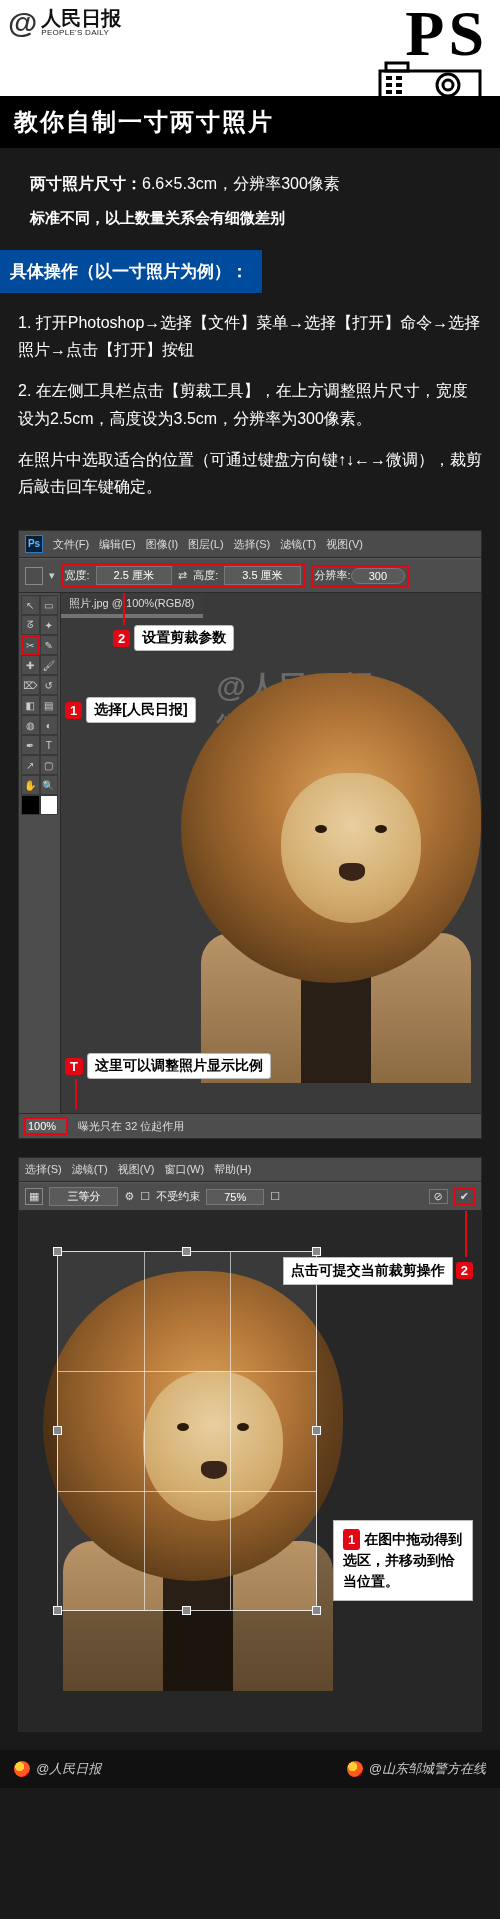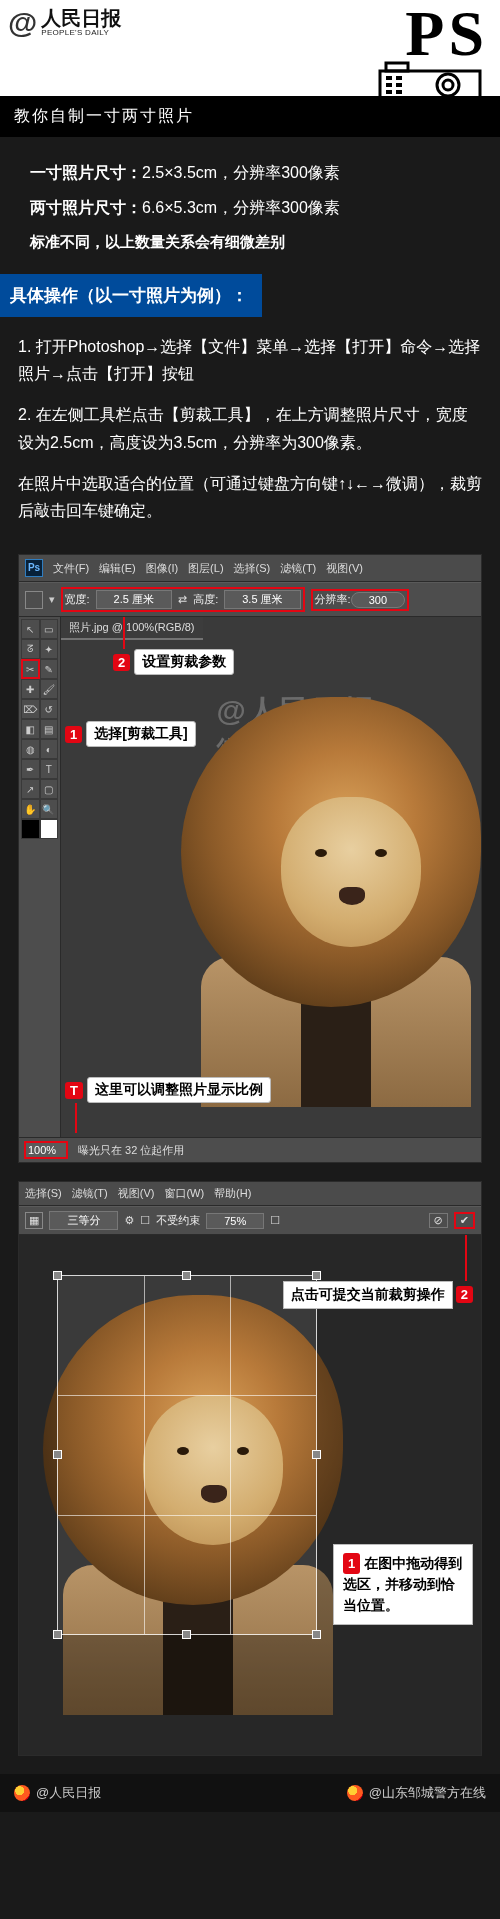--- a/index.html
+++ b/index.html
@@ -45,22 +45,22 @@
     font-weight: 700;
     letter-spacing: 4px;
     line-height: 0.8;
   }
   .camera-icon { margin-top: 2px; }
 
   
   .title-bar {
     background: #000;
     color: #fff;
-    font-size: 16px;
-    font-weight: 400;
+    font-size: 24px;
+    font-weight: 700;
     padding: 10px 14px;
     letter-spacing: 2px;
   }
 
   
   .spec-block {
     padding: 26px 30px 18px 30px;
   }
   .spec-line {
     font-size: 16px;
@@ -173,21 +173,21 @@
     background: #3a3a3a;
     position: relative;
     min-height: 520px;
     overflow: hidden;
   }
   .ps-tab {
     background: #3c3c3c;
     color: #ddd;
     font-size: 11px;
     padding: 3px 8px;
-    border-bottom: 2px solid #737373;
+    border-bottom: 4px solid #737373;
     display: inline-block;
   }
 
   
   .lion {
     position: absolute;
     right: 0;
     bottom: 30px;
     width: 310px;
     height: 420px;
@@ -314,20 +314,21 @@
 
   
   .footer {
     background: #111;
     display: flex;
     justify-content: space-between;
     align-items: center;
     padding: 10px 14px;
     font-size: 13px;
     color: #ccc;
+    font-style: italic;
   }
   .footer .wb {
     display: flex; align-items: center; gap: 6px;
   }
   .wb-ico {
     width: 16px; height: 16px; border-radius: 50%;
     background: radial-gradient(circle at 35% 35%, #ffcf33 0 30%, #ff5a1f 31% 70%, #e60012 71% 100%);
   }
 </style>
 </head>
@@ -354,23 +355,20 @@
       <rect x="18" y="15" width="6" height="4" fill="#000"></rect>
       <rect x="18" y="22" width="6" height="4" fill="#000"></rect>
       <rect x="18" y="29" width="6" height="4" fill="#000"></rect>
     </svg>
   </div>
 </div>
 
 <div class="title-bar">教你自制一寸两寸照片</div>
 
 <div class="spec-block">
-  <div class="spec-line">
-    <span class="lbl">一寸照片尺寸：</span><span class="val">2.5×3.5cm，分辨率300像素</span>
-  </div>
   <div class="spec-line">
     <span class="lbl">两寸照片尺寸：</span><span class="val">6.6×5.3cm，分辨率300像素</span>
   </div>
   <div class="spec-note">标准不同，以上数量关系会有细微差别</div>
 </div>
 
 <div class="section-head-wrap">
   <div class="section-head">具体操作（以一寸照片为例）：</div>
 </div>
 
@@ -454,21 +452,21 @@
       
       <div class="ann" style="left:52px; top:32px;">
         <span class="badge">2</span>
         <span class="txt">设置剪裁参数</span>
       </div>
       <div class="ann-line" style="left:62px; top:-2px; width:2px; height:34px;"></div>
 
       
       <div class="ann" style="left:4px; top:104px;">
         <span class="badge">1</span>
-        <span class="txt">选择[剪裁工具]</span>
+        <span class="txt">选择[人民日报]</span>
       </div>
 
       
       <div class="ann" style="left:4px; bottom:34px;">
         <span class="badge">T</span>
         <span class="txt">这里可以调整照片显示比例</span>
       </div>
       <div class="ann-line" style="left:14px; bottom:4px; width:2px; height:30px;"></div>
     </div>
   </div>

